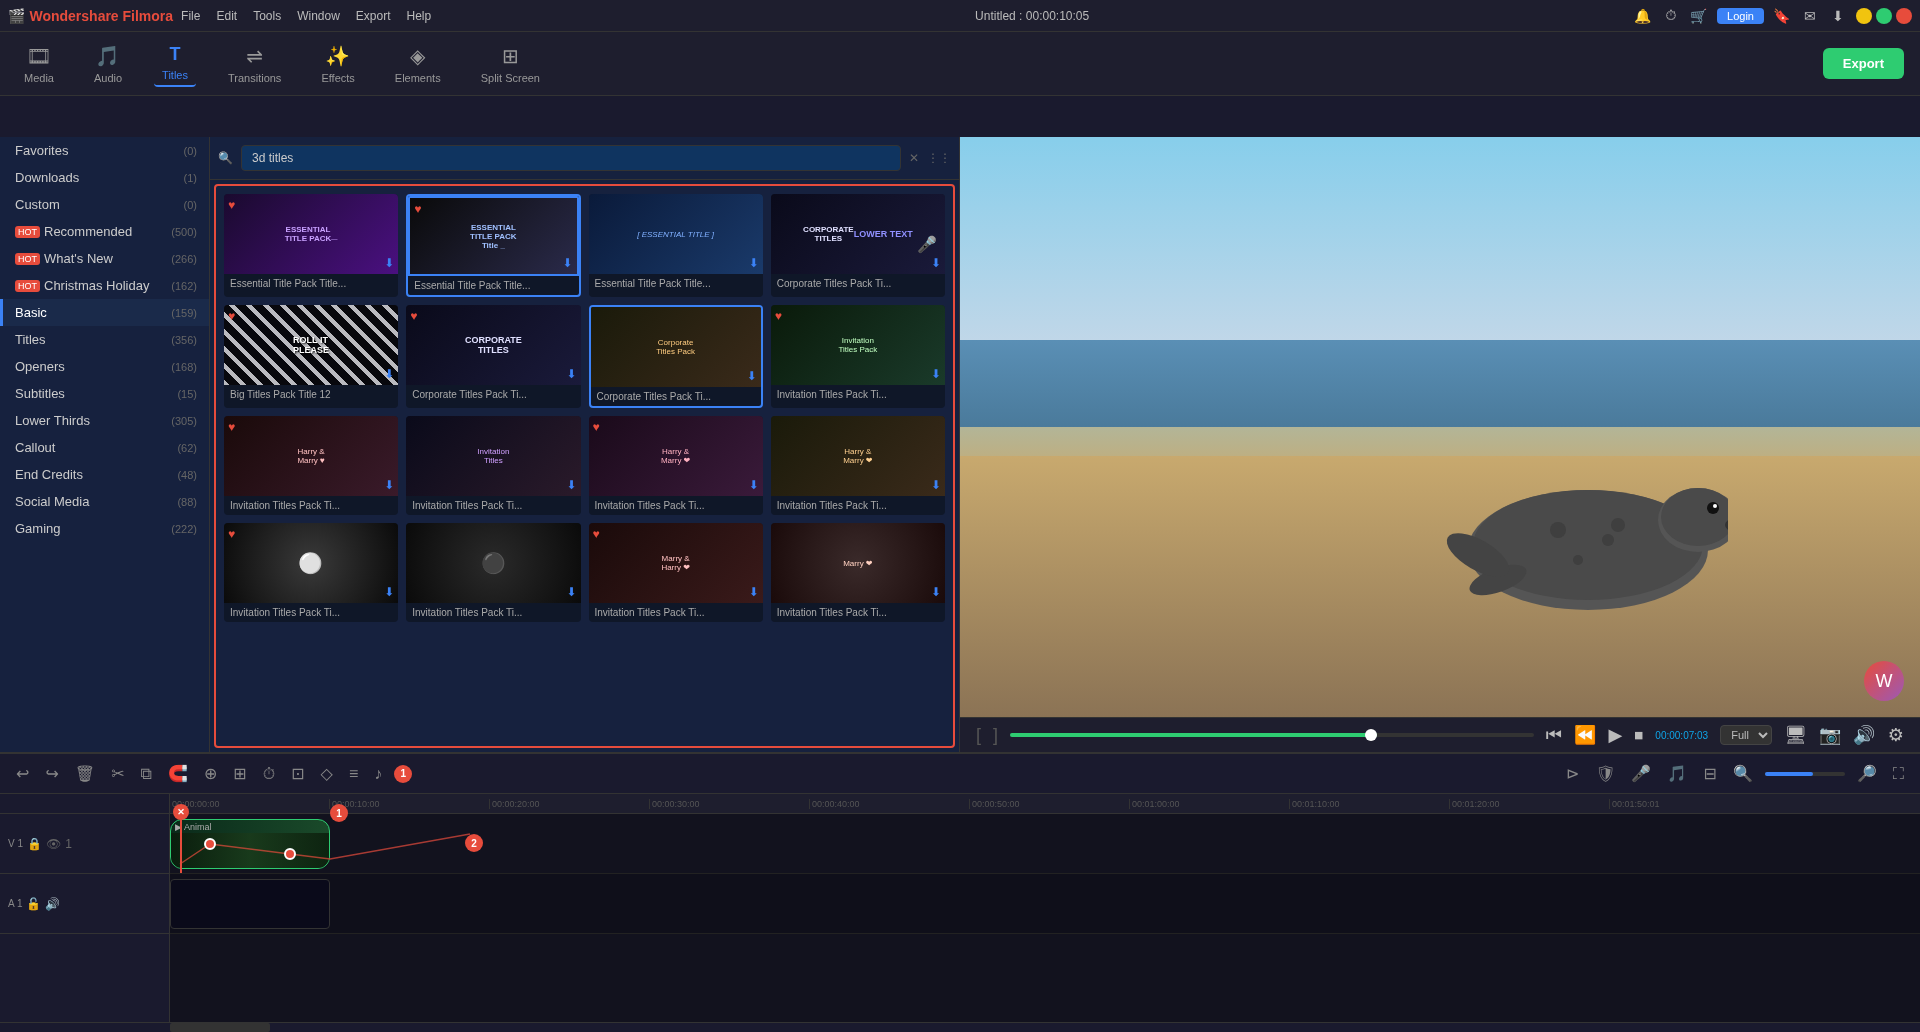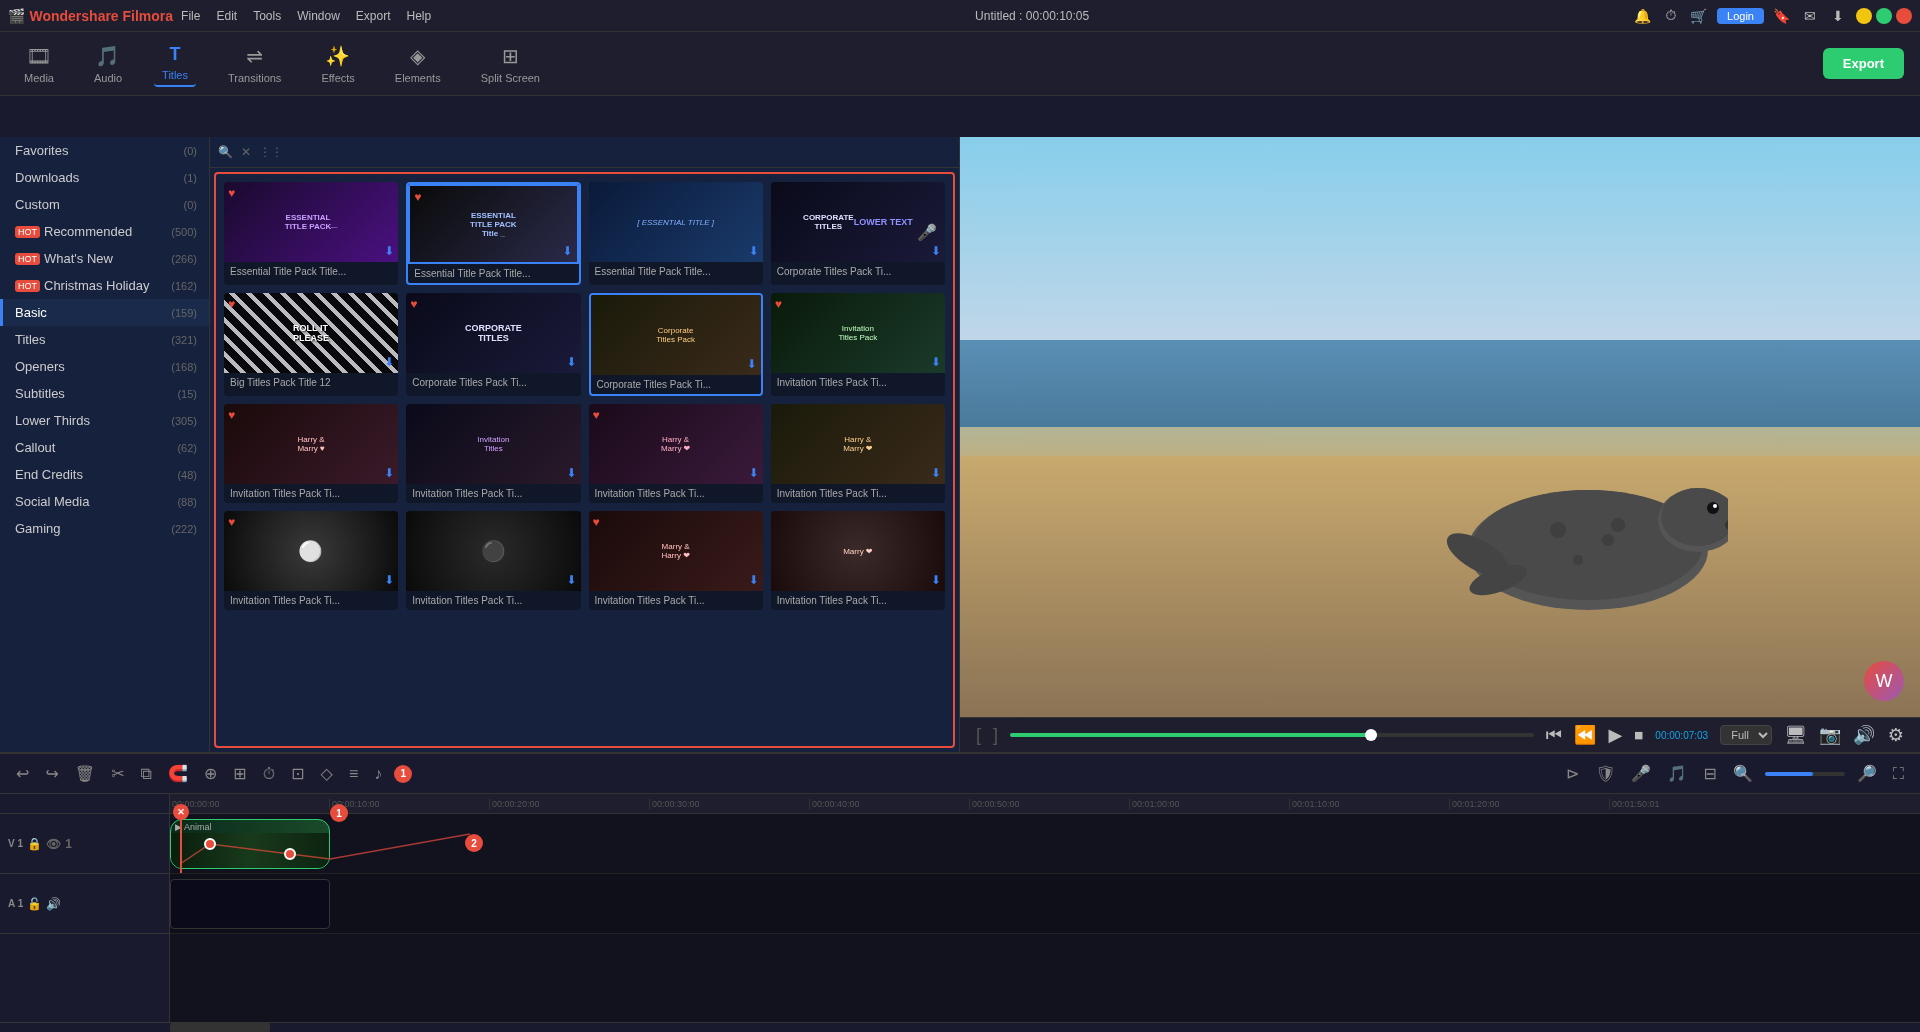--- a/index.html
+++ b/index.html
@@ -73,21 +73,21 @@
     .playback-btn { color: #bbb; cursor: pointer; font-size: 18px; }
     .time-display { color: #0ea5e9; font-size: 10px; margin-left: auto; }
     .quality-select { background: #333; color: #bbb; border: 1px solid #444; border-radius: 4px; padding: 2px 6px; font-size: 11px; }
 
     
     .timeline-area { background: #12121e; border-top: 2px solid #333; height: 280px; flex-shrink: 0; display: flex; flex-direction: column; }
     .timeline-toolbar { height: 40px; background: #1a1a2e; display: flex; align-items: center; padding: 0 12px; gap: 8px; border-bottom: 1px solid #333; }
     .tl-btn { color: #888; cursor: pointer; font-size: 16px; padding: 4px; }
     .tl-marker { background: #e74c3c; color: white; border-radius: 50%; width: 18px; height: 18px; display: flex; align-items: center; justify-content: center; font-size: 10px; font-weight: bold; }
     .timeline-ruler { height: 20px; background: #1e1e2e; border-bottom: 1px solid #333; display: flex; align-items: center; padding: 0 0 0 170px; overflow: hidden; position: relative; }
-    .track-labels { width: 170px; background: #1a1a2e; border-right: 1px solid #333; display: flex; flex-direction: column; font-weight: bold; }
+    .track-labels { width: 170px; background: #1a1a2e; border-right: 1px solid #333; display: flex; flex-direction: column; }
     .track-label { height: 60px; border-bottom: 1px solid #333; display: flex; align-items: center; padding: 0 8px; gap: 4px; font-size: 11px; color: #888; }
     .track-row { height: 60px; border-bottom: 1px solid #222; position: relative; }
 
     .watermark { position: absolute; bottom: 16px; right: 16px; width: 40px; height: 40px; border-radius: 50%; background: linear-gradient(135deg, #e74c3c, #9b59b6); display: flex; align-items: center; justify-content: center; color: white; font-size: 18px; }
 
     
     ::-webkit-scrollbar { width: 6px; height: 6px; }
     ::-webkit-scrollbar-track { background: #1a1a2e; }
     ::-webkit-scrollbar-thumb { background: #333; border-radius: 3px; }
   </style>
@@ -202,21 +202,21 @@
     <div class="sidebar-item active">
       <div class="sidebar-item-left">
         <span class="sidebar-item-label">Basic</span>
       </div>
       <span class="sidebar-item-count">(159)</span>
     </div>
     <div class="sidebar-item">
       <div class="sidebar-item-left">
         <span class="sidebar-item-label">Titles</span>
       </div>
-      <span class="sidebar-item-count">(321)</span>
+      <span class="sidebar-item-count">(356)</span>
     </div>
     <div class="sidebar-item">
       <div class="sidebar-item-left">
         <span class="sidebar-item-label">Openers</span>
       </div>
       <span class="sidebar-item-count">(168)</span>
     </div>
     <div class="sidebar-item">
       <div class="sidebar-item-left">
         <span class="sidebar-item-label">Subtitles</span>
@@ -251,20 +251,21 @@
       <div class="sidebar-item-left">
         <span class="sidebar-item-label">Gaming</span>
       </div>
       <span class="sidebar-item-count">(222)</span>
     </div>
   </div>
 
   <div class="content-panel">
     <div class="search-bar">
       <span class="search-icon">🔍</span>
+      <input class="search-input" value="3d titles" style="">
       <span class="search-close">✕</span>
       <span class="search-grid-toggle">⋮⋮</span>
     </div>
     <div class="grid-container">
       <div class="grid">
 
         <div class="grid-item">
           <div class="grid-thumb" style="background: linear-gradient(135deg,#1a0a2e,#4a1080);">
             <span class="heart-icon">♥</span>
             <div class="grid-thumb-inner" style="color:#c8a0ff; font-size:8px; font-weight:bold;">ESSENTIAL<br>TITLE PACK<br><span style="font-size:11px;">_</span></div>

